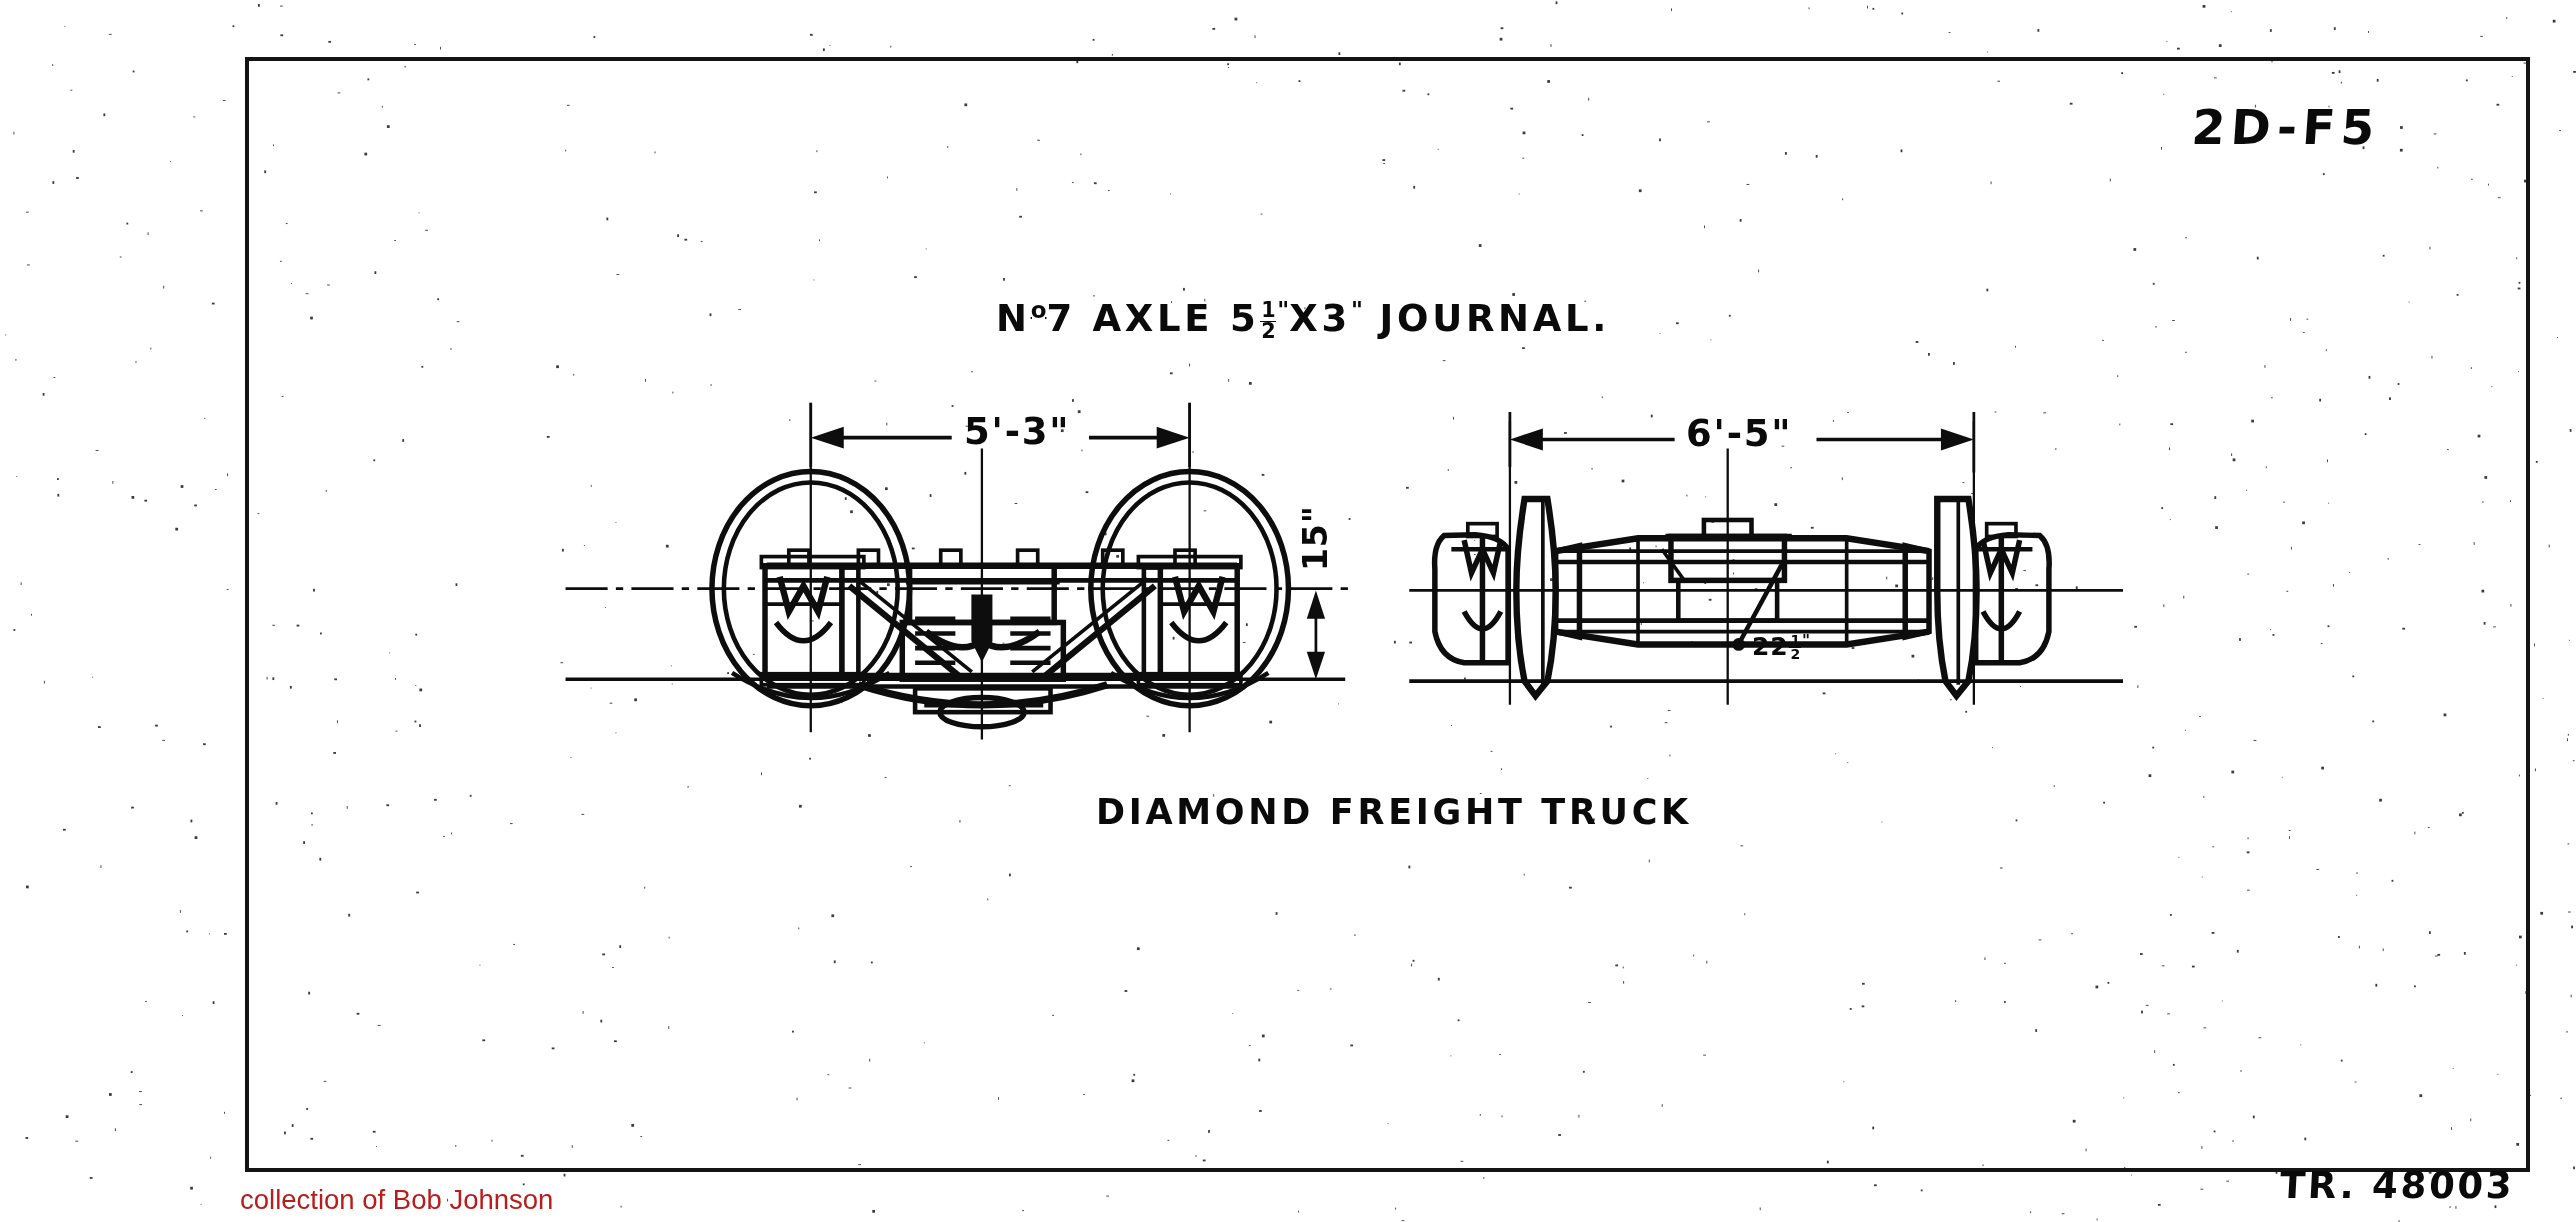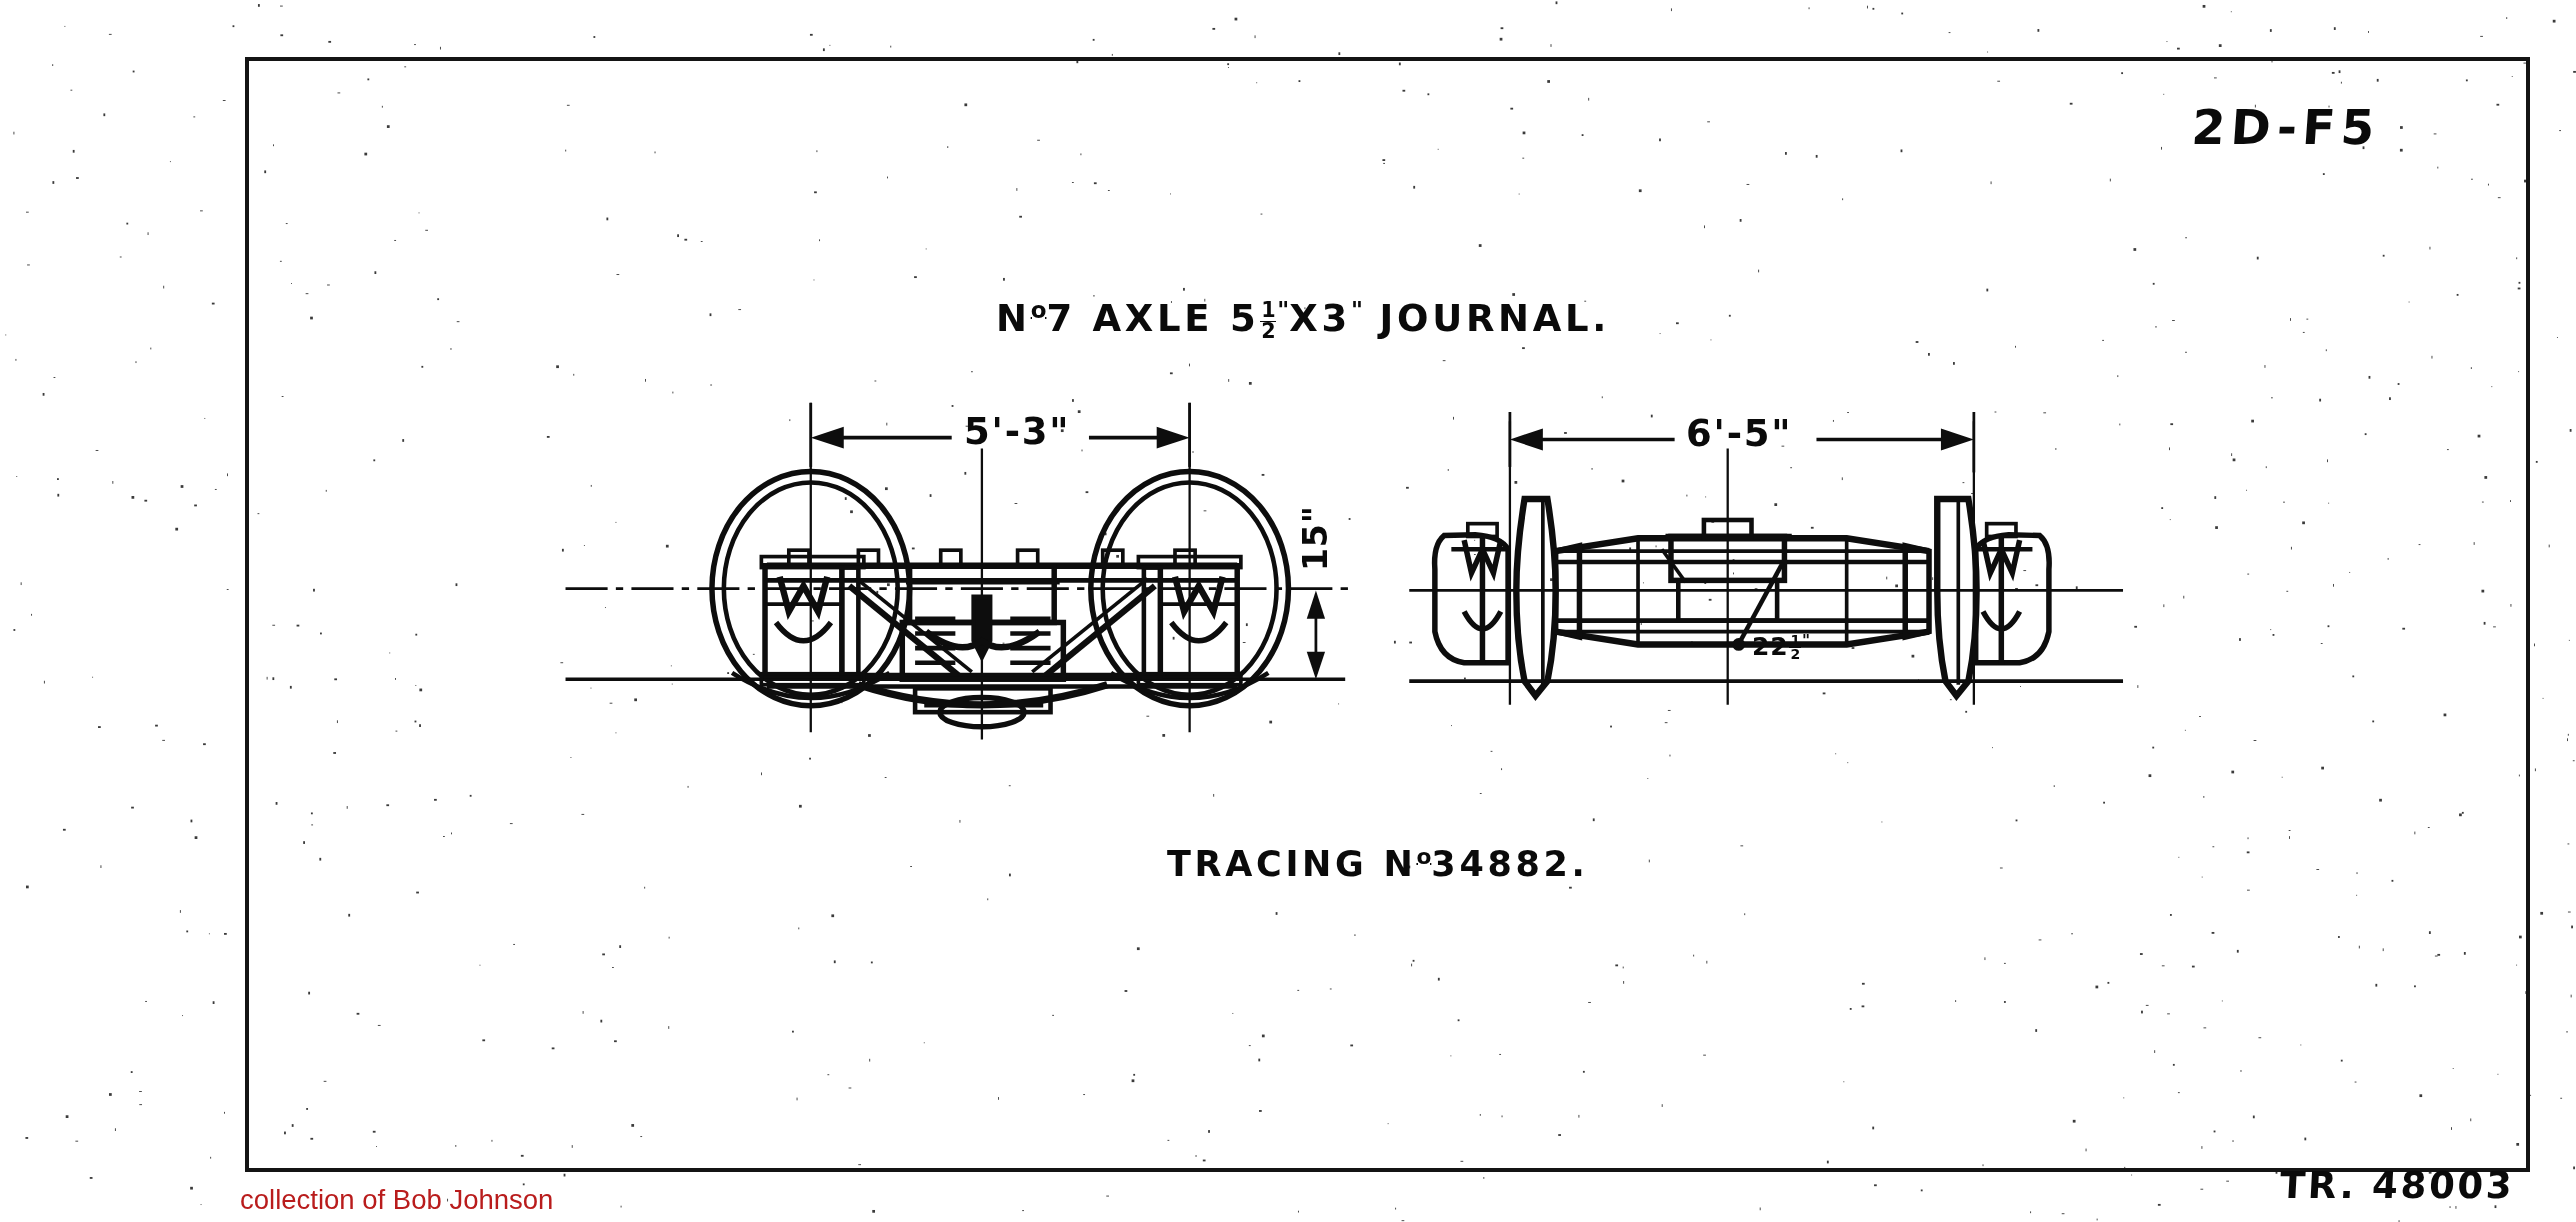--- a/index.html
+++ b/index.html
@@ -928,24 +928,22 @@
 
   <div class="hand" id="drawing-code">2D-F5</div>
 
   <div class="hand" id="title-line">
     <span>N</span><span class="sup uline">o</span><span>7</span>
     <span>AXLE</span>
     <span>5</span><span class="frac"><span class="num">1</span><span class="den">2</span></span><span class="sup">"</span><span>X</span><span>3</span><span class="sup">"</span>
     <span>JOURNAL.</span>
   </div>
 
-
-  <div class="hand" id="caption-line-2">
-    <span>TRACING N</span><span class="sup uline">o</span><span>34882.</span>
-  </div>
+  <div class="hand" id="caption-line-1">DIAMOND   FREIGHT TRUCK</div>
+
 
   <div id="tracing-number">TR. 48003</div>
 
   <div id="collection-credit">collection of Bob Johnson</div>
 
   <div class="dimlabel" id="dim-wheelbase-label">5'-3"</div>
 
   <div class="dimlabel" id="dim-gauge-label">6'-5"</div>
 
   <div class="dimlabel" id="dim-height-label">15"</div>

